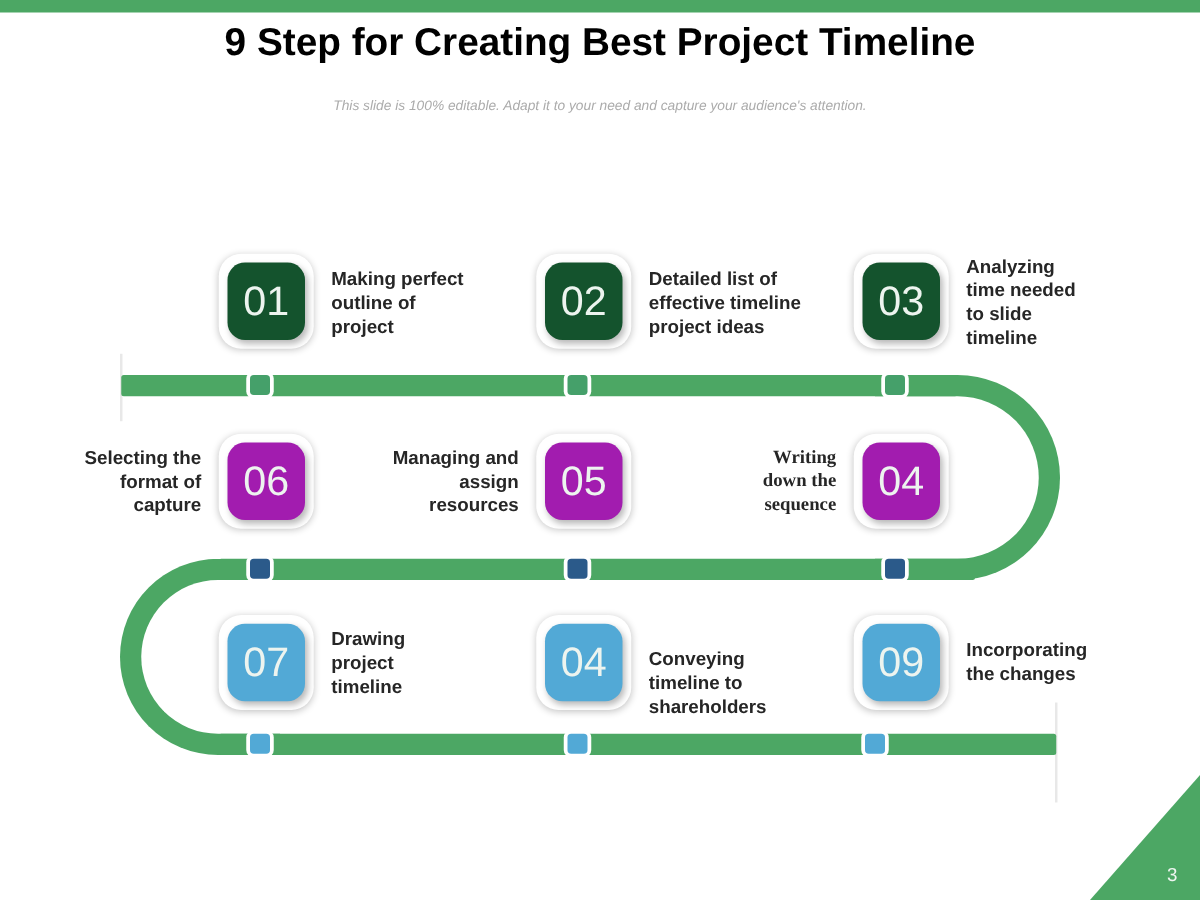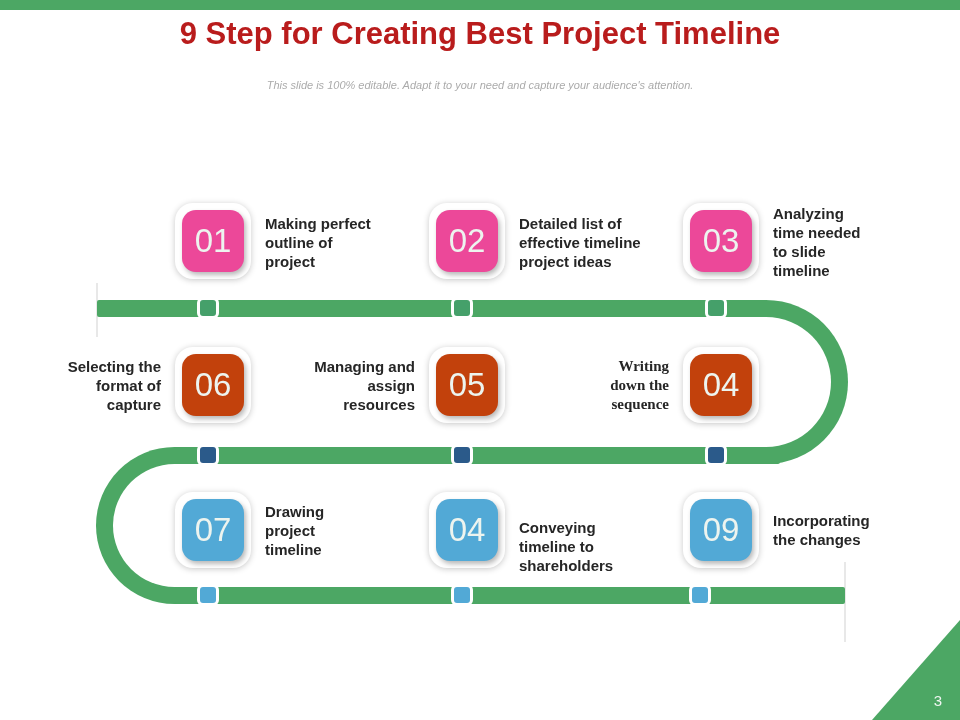--- a/index.html
+++ b/index.html
@@ -1,20 +1,20 @@
 <!DOCTYPE html>
 <html><head>
 <meta charset="utf-8">
 <style>
   html,body{margin:0;padding:0;background:#fff;}
   .slide{position:relative;width:960px;height:720px;background:#ffffff;overflow:hidden;
          font-family:"Liberation Sans",sans-serif;}
   .topbar{position:absolute;top:0;left:0;width:960px;height:10px;background:#4CA764;}
   .title{position:absolute;top:16px;left:0;width:960px;margin:0;text-align:center;
-         font-size:31px;font-weight:bold;color:#b91c1c;}
+         font-size:31px;font-weight:bold;color:#000000;}
   .subtitle{position:absolute;top:79px;left:0;width:960px;text-align:center;
          font-size:11px;font-style:italic;color:#ababab;}
 
   
   .track{position:absolute;height:17px;background:#4CA764;border-radius:2px;z-index:1;}
   .t1{left:97px;top:300px;width:669px;}
   .t2{left:175px;top:447px;width:605px;}
   .t3{left:175px;top:587px;width:670px;}
   .curve{position:absolute;box-sizing:border-box;border:17px solid #4CA764;z-index:1;}
   .curve-right{left:700px;top:300px;width:148px;height:164px;border-left:none;
@@ -35,22 +35,22 @@
   .m4{left:200px;top:447px;} .m5{left:454px;top:447px;} .m6{left:708px;top:447px;}
   .m7{left:200px;top:587px;} .m8{left:454px;top:587px;} .m9{left:692px;top:587px;}
 
   
   .step-box{position:absolute;width:76px;height:76px;background:#ffffff;border-radius:18px;
             box-shadow:0 1px 6px rgba(0,0,0,0.22);display:flex;align-items:center;
             justify-content:center;z-index:3;}
   .step-box .inner{width:62px;height:62px;border-radius:14px;display:flex;align-items:center;
             justify-content:center;font-size:33px;font-weight:400;color:#edf4ef;
             box-shadow:2px 3px 5px rgba(0,0,0,0.28);}
-  .c-green .inner{background:#ec4899;}
-  .c-dark .inner{background:#c2410c;}
+  .c-green .inner{background:#14532d;}
+  .c-dark .inner{background:#a21caf;}
   .c-light .inner{background:#52A9D6;}
   .b1{left:175px;top:203px;} .b2{left:429px;top:203px;} .b3{left:683px;top:203px;}
   .b4{left:683px;top:347px;} .b5{left:429px;top:347px;} .b6{left:175px;top:347px;}
   .b7{left:175px;top:492px;} .b8{left:429px;top:492px;} .b9{left:683px;top:492px;}
 
   
   .label{position:absolute;font-size:15px;font-weight:bold;color:#262626;line-height:19px;
          white-space:pre-line;z-index:3;}
   .lab-r{text-align:left;} .lab-l{text-align:right;}
   .l1{left:265px;top:214px;width:140px;}

